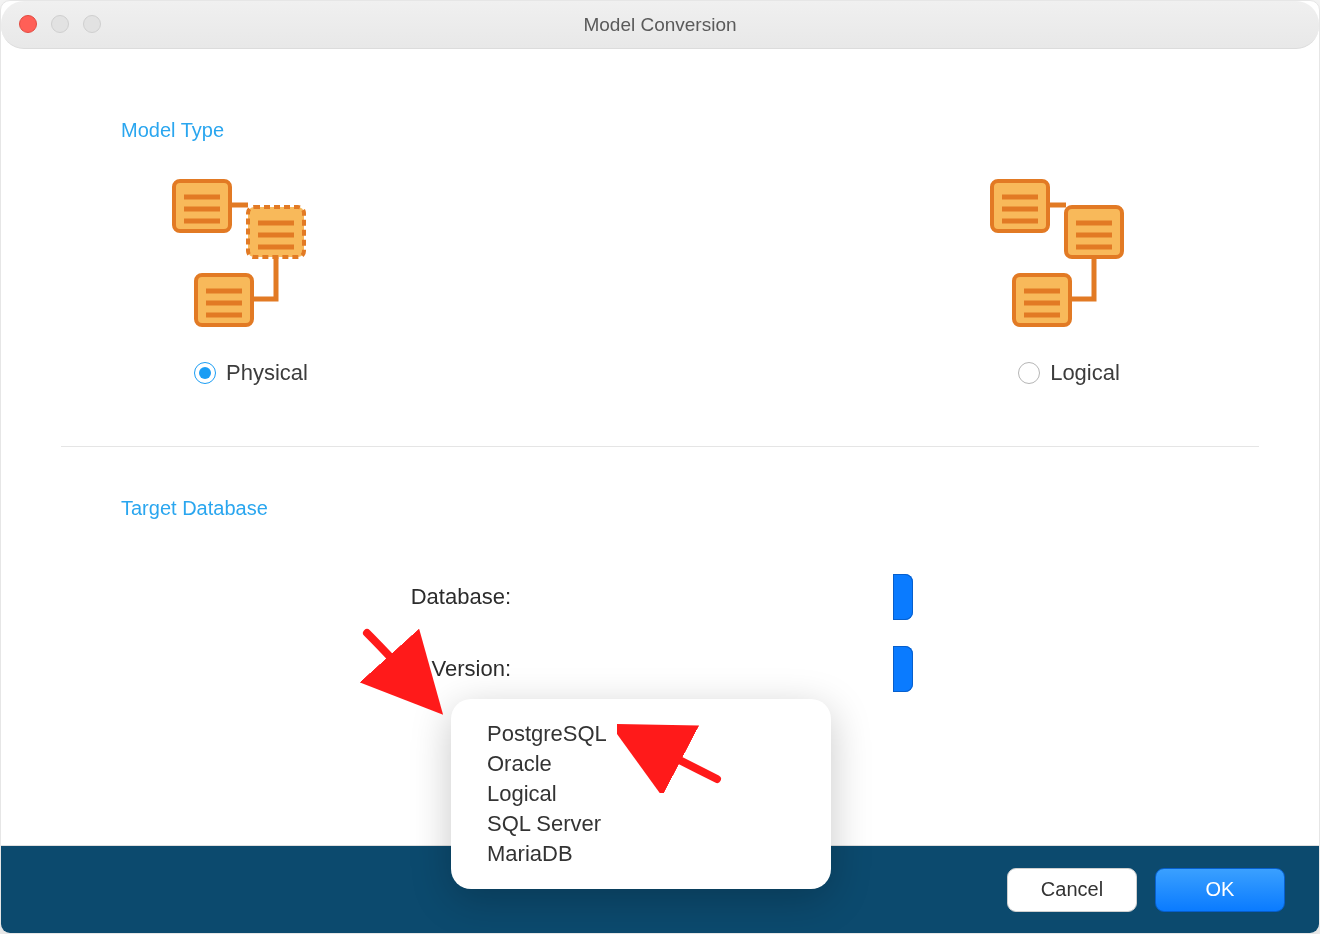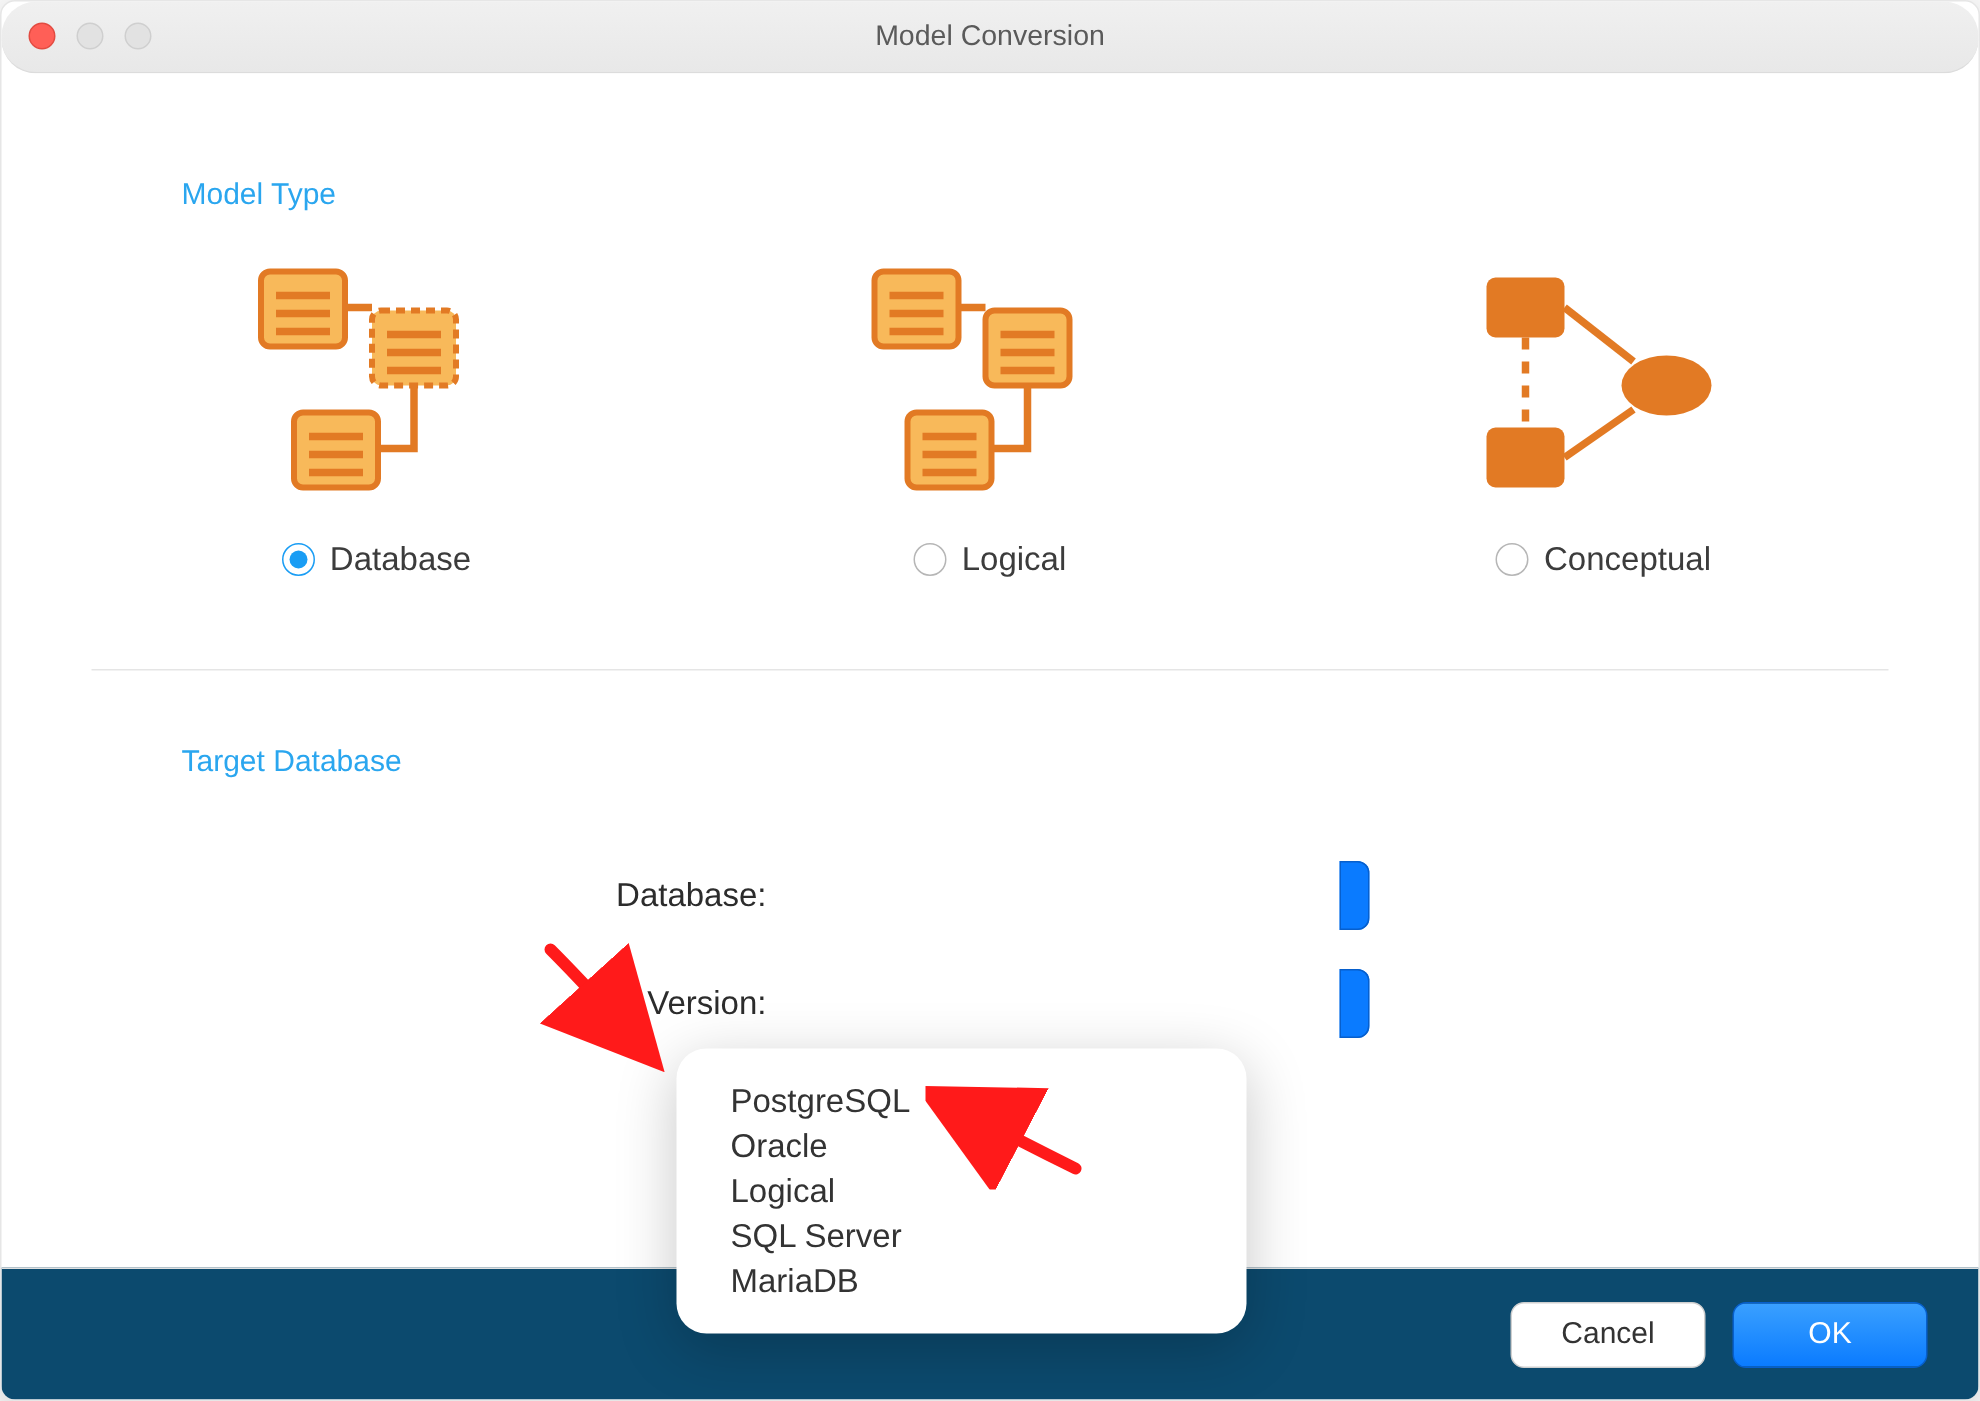--- a/index.html
+++ b/index.html
@@ -111,21 +111,21 @@
             <line x1="40" y1="114" x2="76" y2="114" stroke="#e27a24" stroke-width="5"></line>
             <line x1="40" y1="126" x2="76" y2="126" stroke="#e27a24" stroke-width="5"></line>
             <line x1="40" y1="138" x2="76" y2="138" stroke="#e27a24" stroke-width="5"></line>
 
             <path d="M64 28 H82" stroke="#e27a24" stroke-width="5" fill="none"></path>
             <path d="M110 80 V122 H86" stroke="#e27a24" stroke-width="5" fill="none"></path>
           </svg>
         </div>
         <div class="radio-row">
           <span class="radio checked"></span>
-          <span>Database</span>
+          <span>Physical</span>
         </div>
       </div>
 
       <div class="model-opt">
         <div class="icon-wrap">
           <svg width="170" height="160" viewBox="0 0 170 160">
             <rect x="8" y="4" width="56" height="50" rx="6" fill="#f8b95a" stroke="#e27a24" stroke-width="4"></rect>
             <line x1="18" y1="20" x2="54" y2="20" stroke="#e27a24" stroke-width="5"></line>
             <line x1="18" y1="32" x2="54" y2="32" stroke="#e27a24" stroke-width="5"></line>
             <line x1="18" y1="44" x2="54" y2="44" stroke="#e27a24" stroke-width="5"></line>
@@ -140,36 +140,20 @@
             <path d="M64 28 H82" stroke="#e27a24" stroke-width="5" fill="none"></path>
             <path d="M110 80 V122 H86" stroke="#e27a24" stroke-width="5" fill="none"></path>
           </svg>
         </div>
         <div class="radio-row">
           <span class="radio"></span>
           <span>Logical</span>
         </div>
       </div>
 
-      <div class="model-opt">
-        <div class="icon-wrap">
-          <svg width="180" height="160" viewBox="0 0 180 160">
-            <rect x="12" y="8" width="52" height="40" rx="6" fill="#e27a24"></rect>
-            <line x1="38" y1="48" x2="38" y2="108" stroke="#e27a24" stroke-width="5" stroke-dasharray="8 8"></line>
-            <rect x="12" y="108" width="52" height="40" rx="6" fill="#e27a24"></rect>
-            <ellipse cx="132" cy="80" rx="30" ry="20" fill="#e27a24"></ellipse>
-            <line x1="64" y1="28" x2="110" y2="64" stroke="#e27a24" stroke-width="5"></line>
-            <line x1="64" y1="128" x2="110" y2="96" stroke="#e27a24" stroke-width="5"></line>
-          </svg>
-        </div>
-        <div class="radio-row">
-          <span class="radio"></span>
-          <span>Conceptual</span>
-        </div>
-      </div>
     </div>
 
     <div class="divider"></div>
 
     <div class="section-title">Target Database</div>
 
     <div style="height:24px"></div>
 
     <div class="field-row">
       <div class="field-label">Database:</div>

